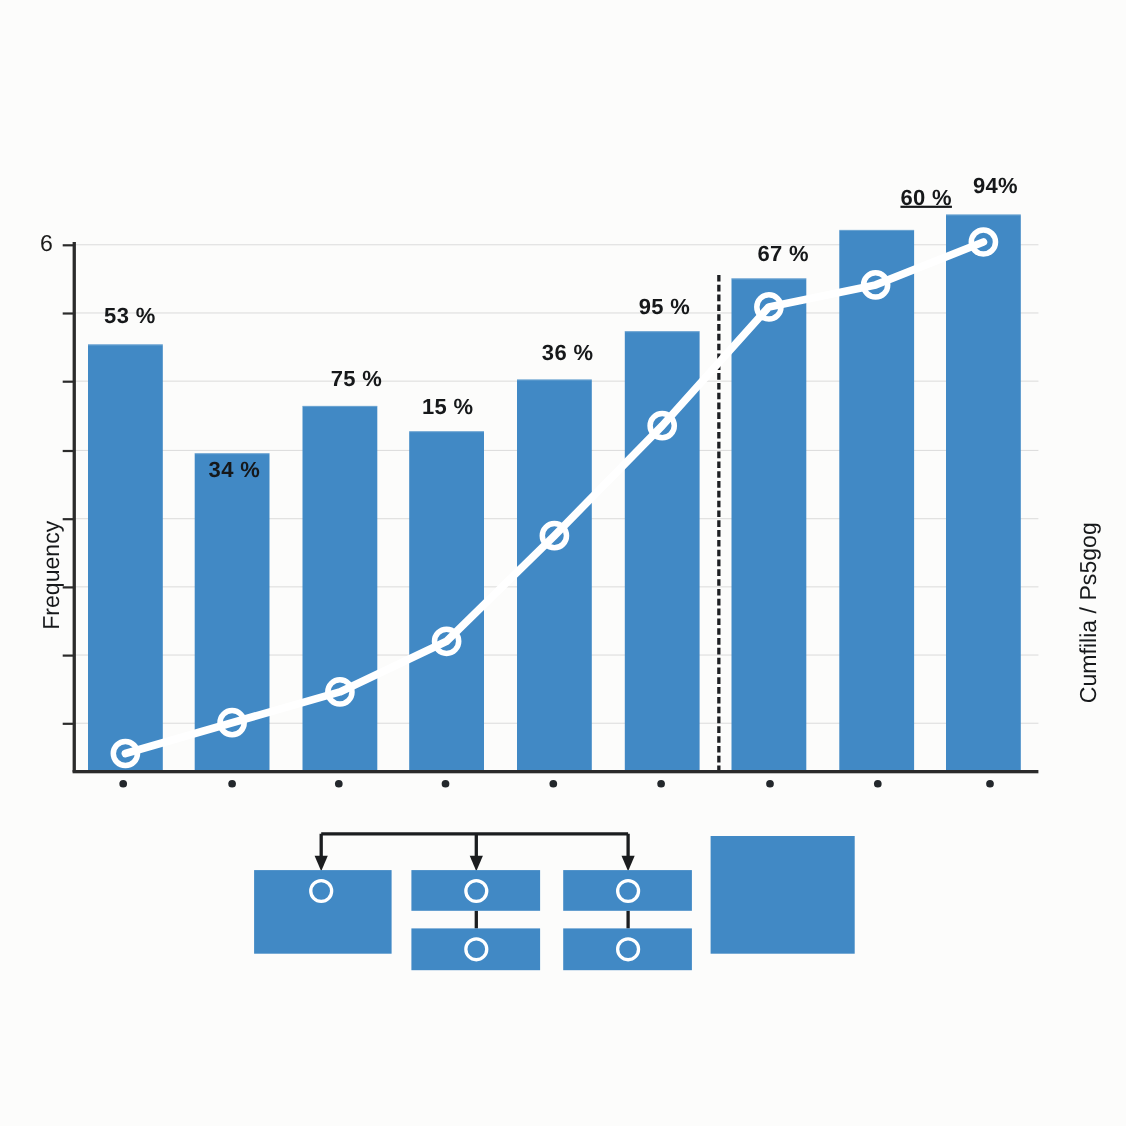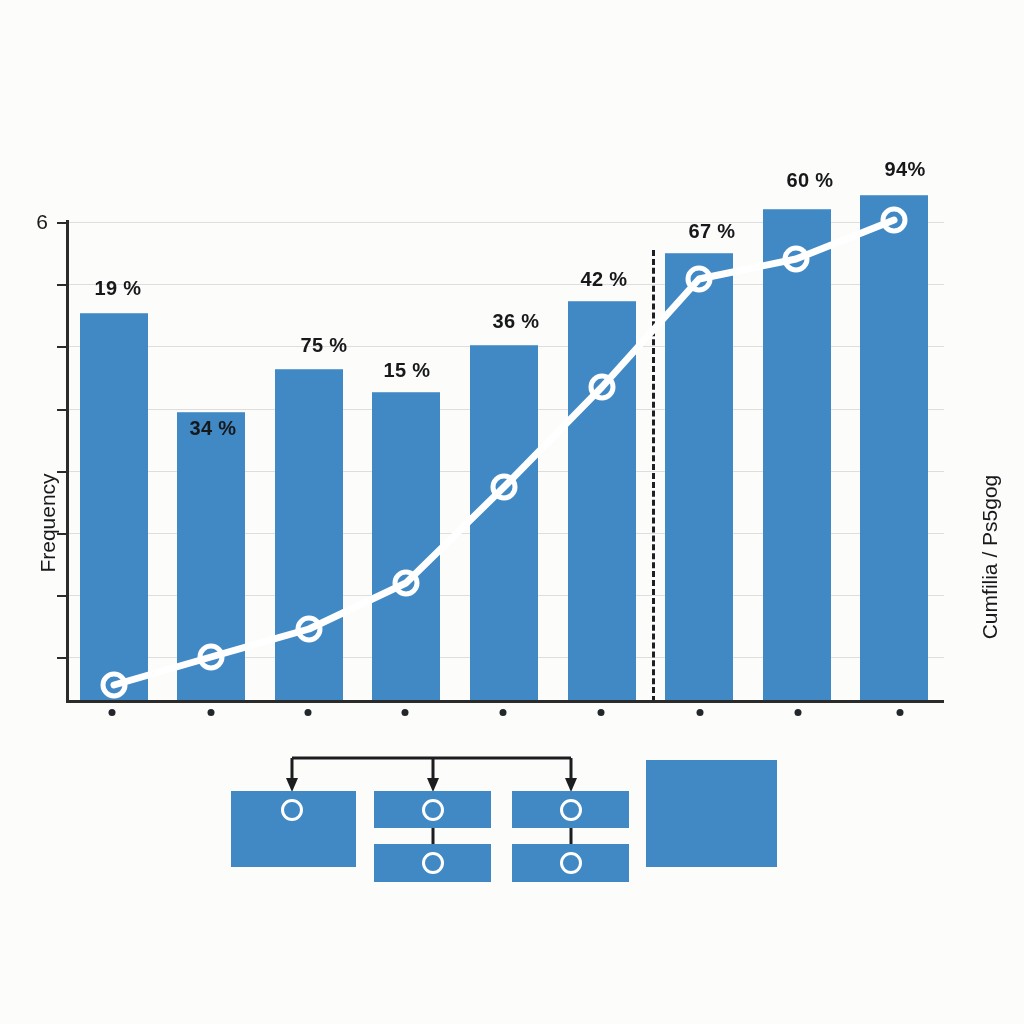--- a/index.html
+++ b/index.html
@@ -146,28 +146,28 @@
     <div class="bar" style="left:80px;  top:313px; width:68px; height:389px;"></div>
     <div class="bar" style="left:177px; top:412px; width:68px; height:290px;"></div>
     <div class="bar" style="left:275px; top:369px; width:68px; height:333px;"></div>
     <div class="bar" style="left:372px; top:392px; width:68px; height:310px;"></div>
     <div class="bar" style="left:470px; top:345px; width:68px; height:357px;"></div>
     <div class="bar" style="left:568px; top:301px; width:68px; height:401px;"></div>
     <div class="bar" style="left:665px; top:253px; width:68px; height:449px;"></div>
     <div class="bar" style="left:763px; top:209px; width:68px; height:493px;"></div>
     <div class="bar" style="left:860px; top:195px; width:68px; height:507px;"></div>
 
-    <div class="bar-label" style="left:118px; top:300px;">19 %</div>
+    <div class="bar-label" style="left:118px; top:300px;">53 %</div>
     <div class="bar-label" style="left:213px; top:400px;margin-top:40px;">34 %</div>
     <div class="bar-label" style="left:324px; top:357px;">75 %</div>
     <div class="bar-label" style="left:407px; top:382px;">15 %</div>
     <div class="bar-label" style="left:516px; top:333px;">36 %</div>
-    <div class="bar-label" style="left:604px; top:291px;">42 %</div>
+    <div class="bar-label" style="left:604px; top:291px;">95 %</div>
     <div class="bar-label" style="left:712px; top:243px;">67 %</div>
-    <div class="bar-label" style="left:810px; top:192px;">60 %</div>
+    <div class="bar-label" style="left:842px; top:192px;text-decoration:underline;">60 %</div>
     <div class="bar-label" style="left:905px; top:181px;">94%</div>
 
     <div class="divider-dashed" style="left:652px; top:250px; height:452px;"></div>
 
     <svg id="cum-line" width="1024" height="740">
       <polyline points="114,685 211,657 309,629 406,583 504,487 602,387 699,279 796,259 894,220" fill="none" stroke="#ffffff" stroke-width="7" stroke-linejoin="round" stroke-linecap="round"></polyline>
       <circle cx="114" cy="685" r="11" fill="none" stroke="#ffffff" stroke-width="5"></circle>
       <circle cx="211" cy="657" r="11" fill="none" stroke="#ffffff" stroke-width="5"></circle>
       <circle cx="309" cy="629" r="11" fill="none" stroke="#ffffff" stroke-width="5"></circle>
       <circle cx="406" cy="583" r="11" fill="none" stroke="#ffffff" stroke-width="5"></circle>

